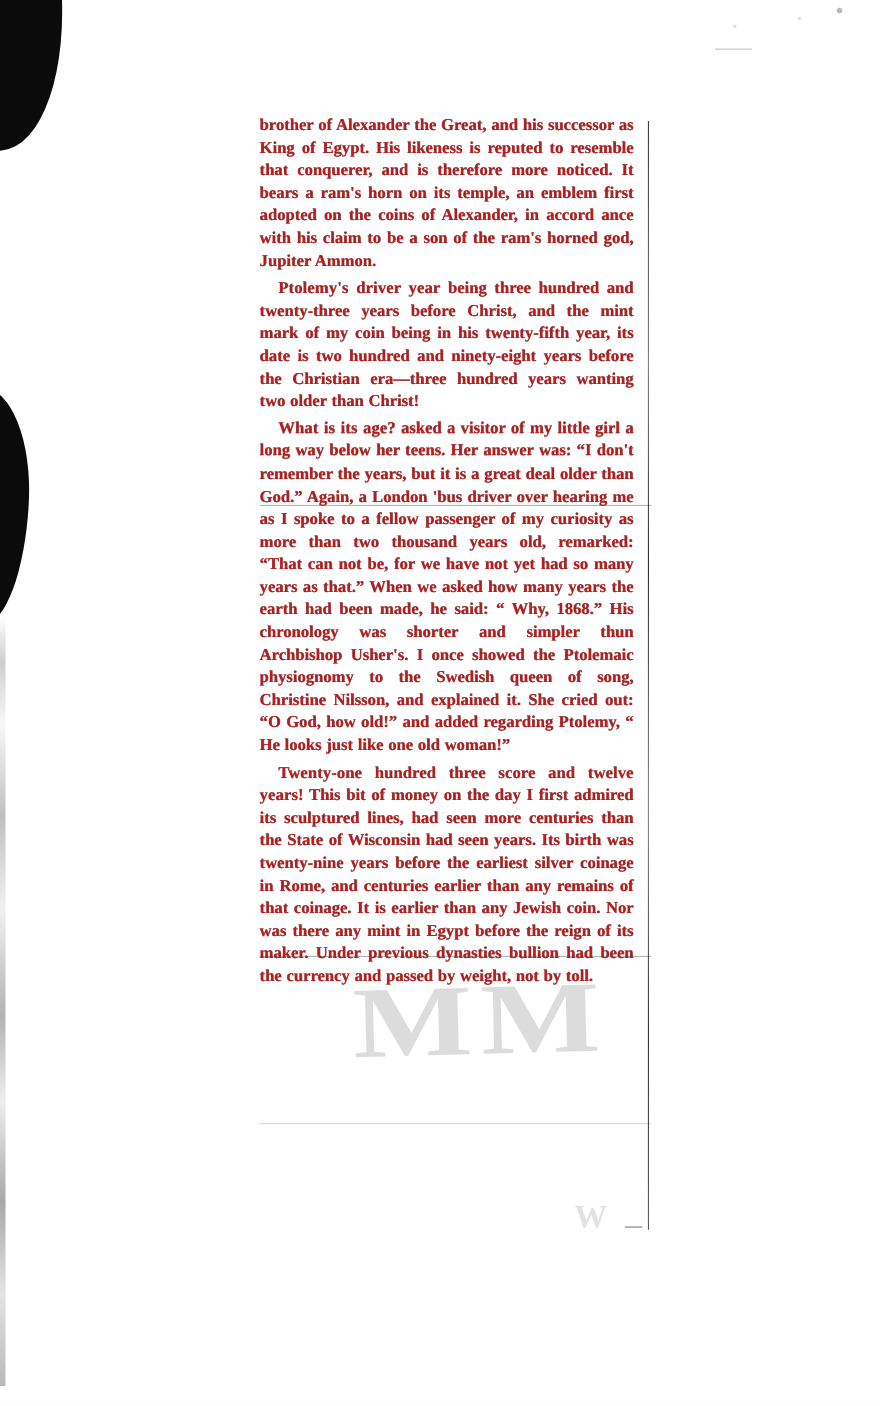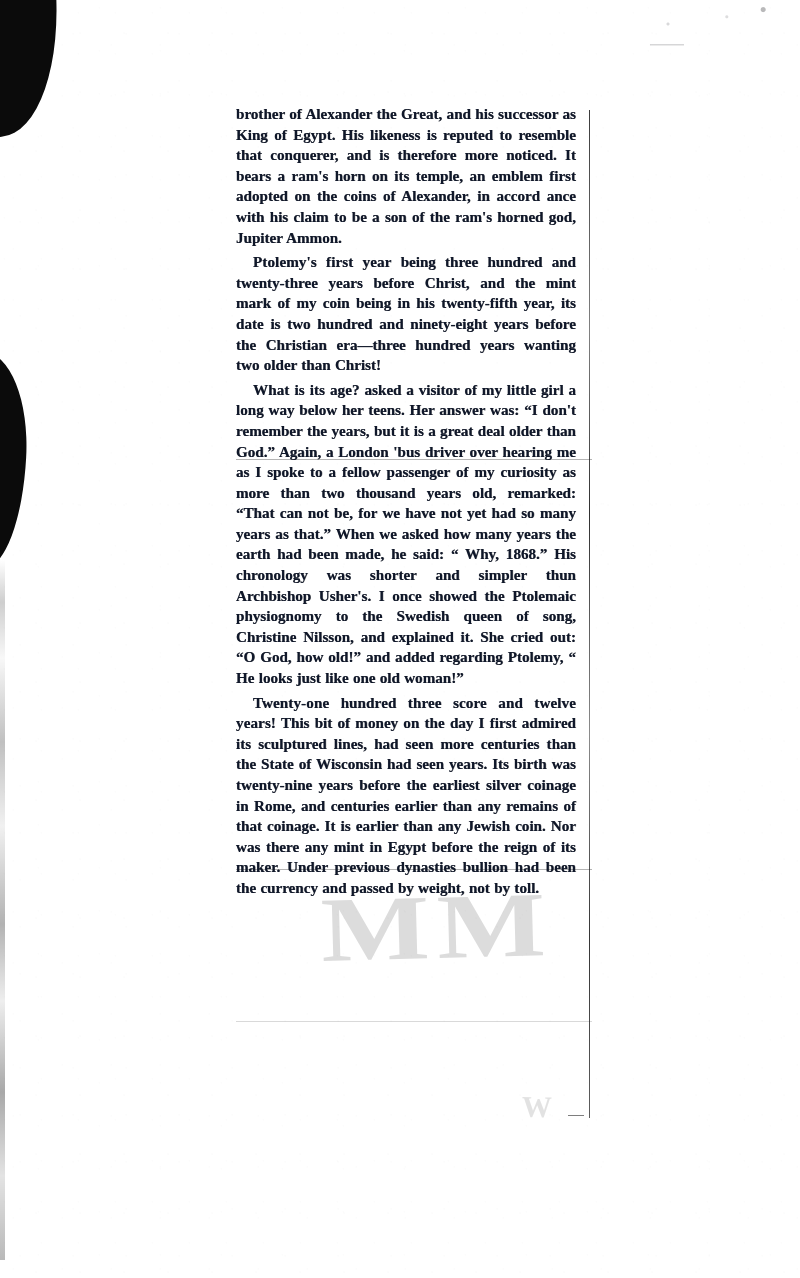--- a/index.html
+++ b/index.html
@@ -171,21 +171,21 @@
     letter-spacing: 10px;
     transform: rotate(.8deg);
   }
 
   
   .article {
     position: relative;
     width: 340px;
     margin: 0;
     padding: 0;
-    color: #0f172a;
+    color: #b91c1c;
   }
 
   .article p {
     margin: 0 0 4px 0;
     font-size: 15.1px;
     line-height: 20.6px;
     text-align: justify;
     text-justify: inter-word;
     word-spacing: .5px;
     font-weight: 600;
@@ -231,21 +231,21 @@
     <div class="crease" style="top: 765px;"></div>
     <div class="crease" style="top: 917px; opacity:.5;"></div>
 
     <div class="ghost-smudge ghost-a">MM</div>
     <div class="ghost-smudge ghost-b">W</div>
 
     <div class="article">
 
       <p class="first"><span class="lead"></span><span>brother of Alexander the Great, and his successor as King of Egypt. His likeness is reputed to resemble that conquerer, and is therefore more noticed. It bears a ram's horn on its temple, an emblem first adopted on the coins of Alexander, in accord ance with his claim to be a son of the ram's horned god, Jupiter Ammon.</span></p>
 
-      <p><span class="lead">Ptolemy's first year</span><span> being three hundred and twenty-three years before Christ, and the mint mark of my coin being in his twenty-fifth year, its date is two hundred and ninety-eight years before the Christian era—three hundred years wanting two older than Christ!</span></p>
+      <p><span class="lead">Ptolemy's driver year</span><span> being three hundred and twenty-three years before Christ, and the mint mark of my coin being in his twenty-fifth year, its date is two hundred and ninety-eight years before the Christian era—three hundred years wanting two older than Christ!</span></p>
 
       <p><span class="lead">What is its age?</span><span> asked a visitor of my little girl a long way below her teens. Her answer was: “I don't remember the years, but it is a great deal older than God.” Again, a London 'bus driver over hearing me as I spoke to a fellow passenger of my curiosity as more than two thousand years old, remarked: “That can not be, for we have not yet had so many years as that.” When we asked how many years the earth had been made, he said: “ Why, 1868.” His chronology was shorter and simpler thun Archbishop Usher's. I once showed the Ptolemaic physiognomy to the Swedish queen of song, Christine Nilsson, and explained it. She cried out: “O God, how old!” and added regarding Ptolemy, “ He looks just like one old woman!”</span></p>
 
       <p><span class="lead">Twenty-one hundred three score and twelve years!</span><span> This bit of money on the day I first admired its sculptured lines, had seen more centuries than the State of Wisconsin had seen years. Its birth was twenty-nine years before the earliest silver coinage in Rome, and centuries earlier than any remains of that coinage. It is earlier than any Jewish coin. Nor was there any mint in Egypt before the reign of its maker. Under previous dynasties bullion had been the currency and passed by weight, not by toll.</span></p>
 
     </div>
   </div>
 </div>
 
 </body></html>

